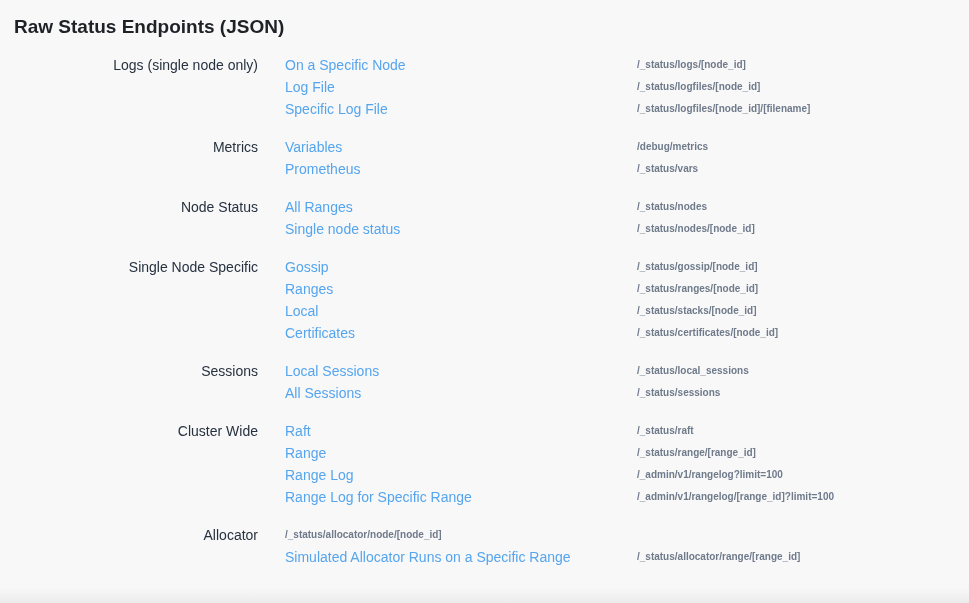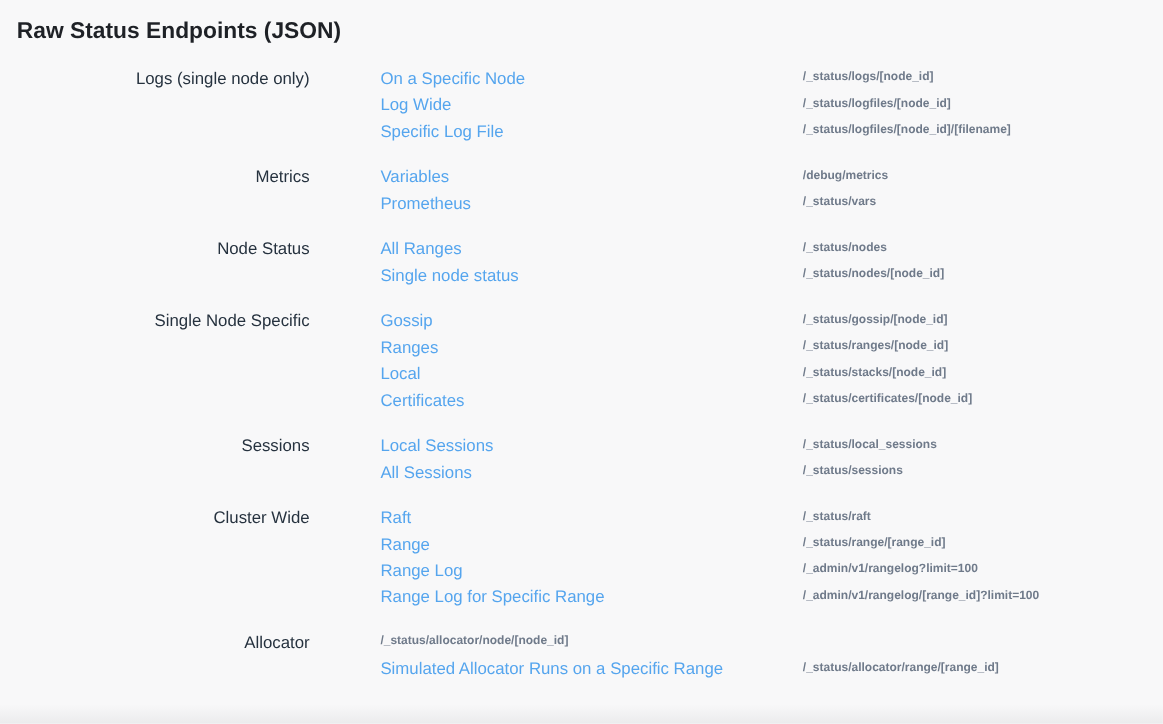--- a/index.html
+++ b/index.html
@@ -24,21 +24,20 @@
     margin: 0 0 14px 14px;
     font-size: 19px;
     line-height: 26px;
     font-weight: 700;
     color: #1e2126;
   }
   .section {
     display: grid;
     grid-template-columns: 258px 1fr;
     margin-bottom: 16px;
-    gap: 32px;
   }
   .category {
     text-align: right;
     font-size: 14px;
     line-height: 22px;
     color: #26323f;
     font-weight: 400;
   }
   .rows {
     min-width: 0;
@@ -81,21 +80,21 @@
   <div id="sections-root">
   <div class="section">
     <div class="category">Logs (single node only)</div>
     <div class="rows">
   <div class="endpoint-row">
     <a class="endpoint-link">On a Specific Node</a>
     <span class="endpoint-path">/_status/logs/[node_id]</span>
   </div>
 
   <div class="endpoint-row">
-    <a class="endpoint-link">Log Wide</a>
+    <a class="endpoint-link">Log File</a>
     <span class="endpoint-path">/_status/logfiles/[node_id]</span>
   </div>
 
   <div class="endpoint-row">
     <a class="endpoint-link">Specific Log File</a>
     <span class="endpoint-path">/_status/logfiles/[node_id]/[filename]</span>
   </div>
 </div>
   </div>
 

